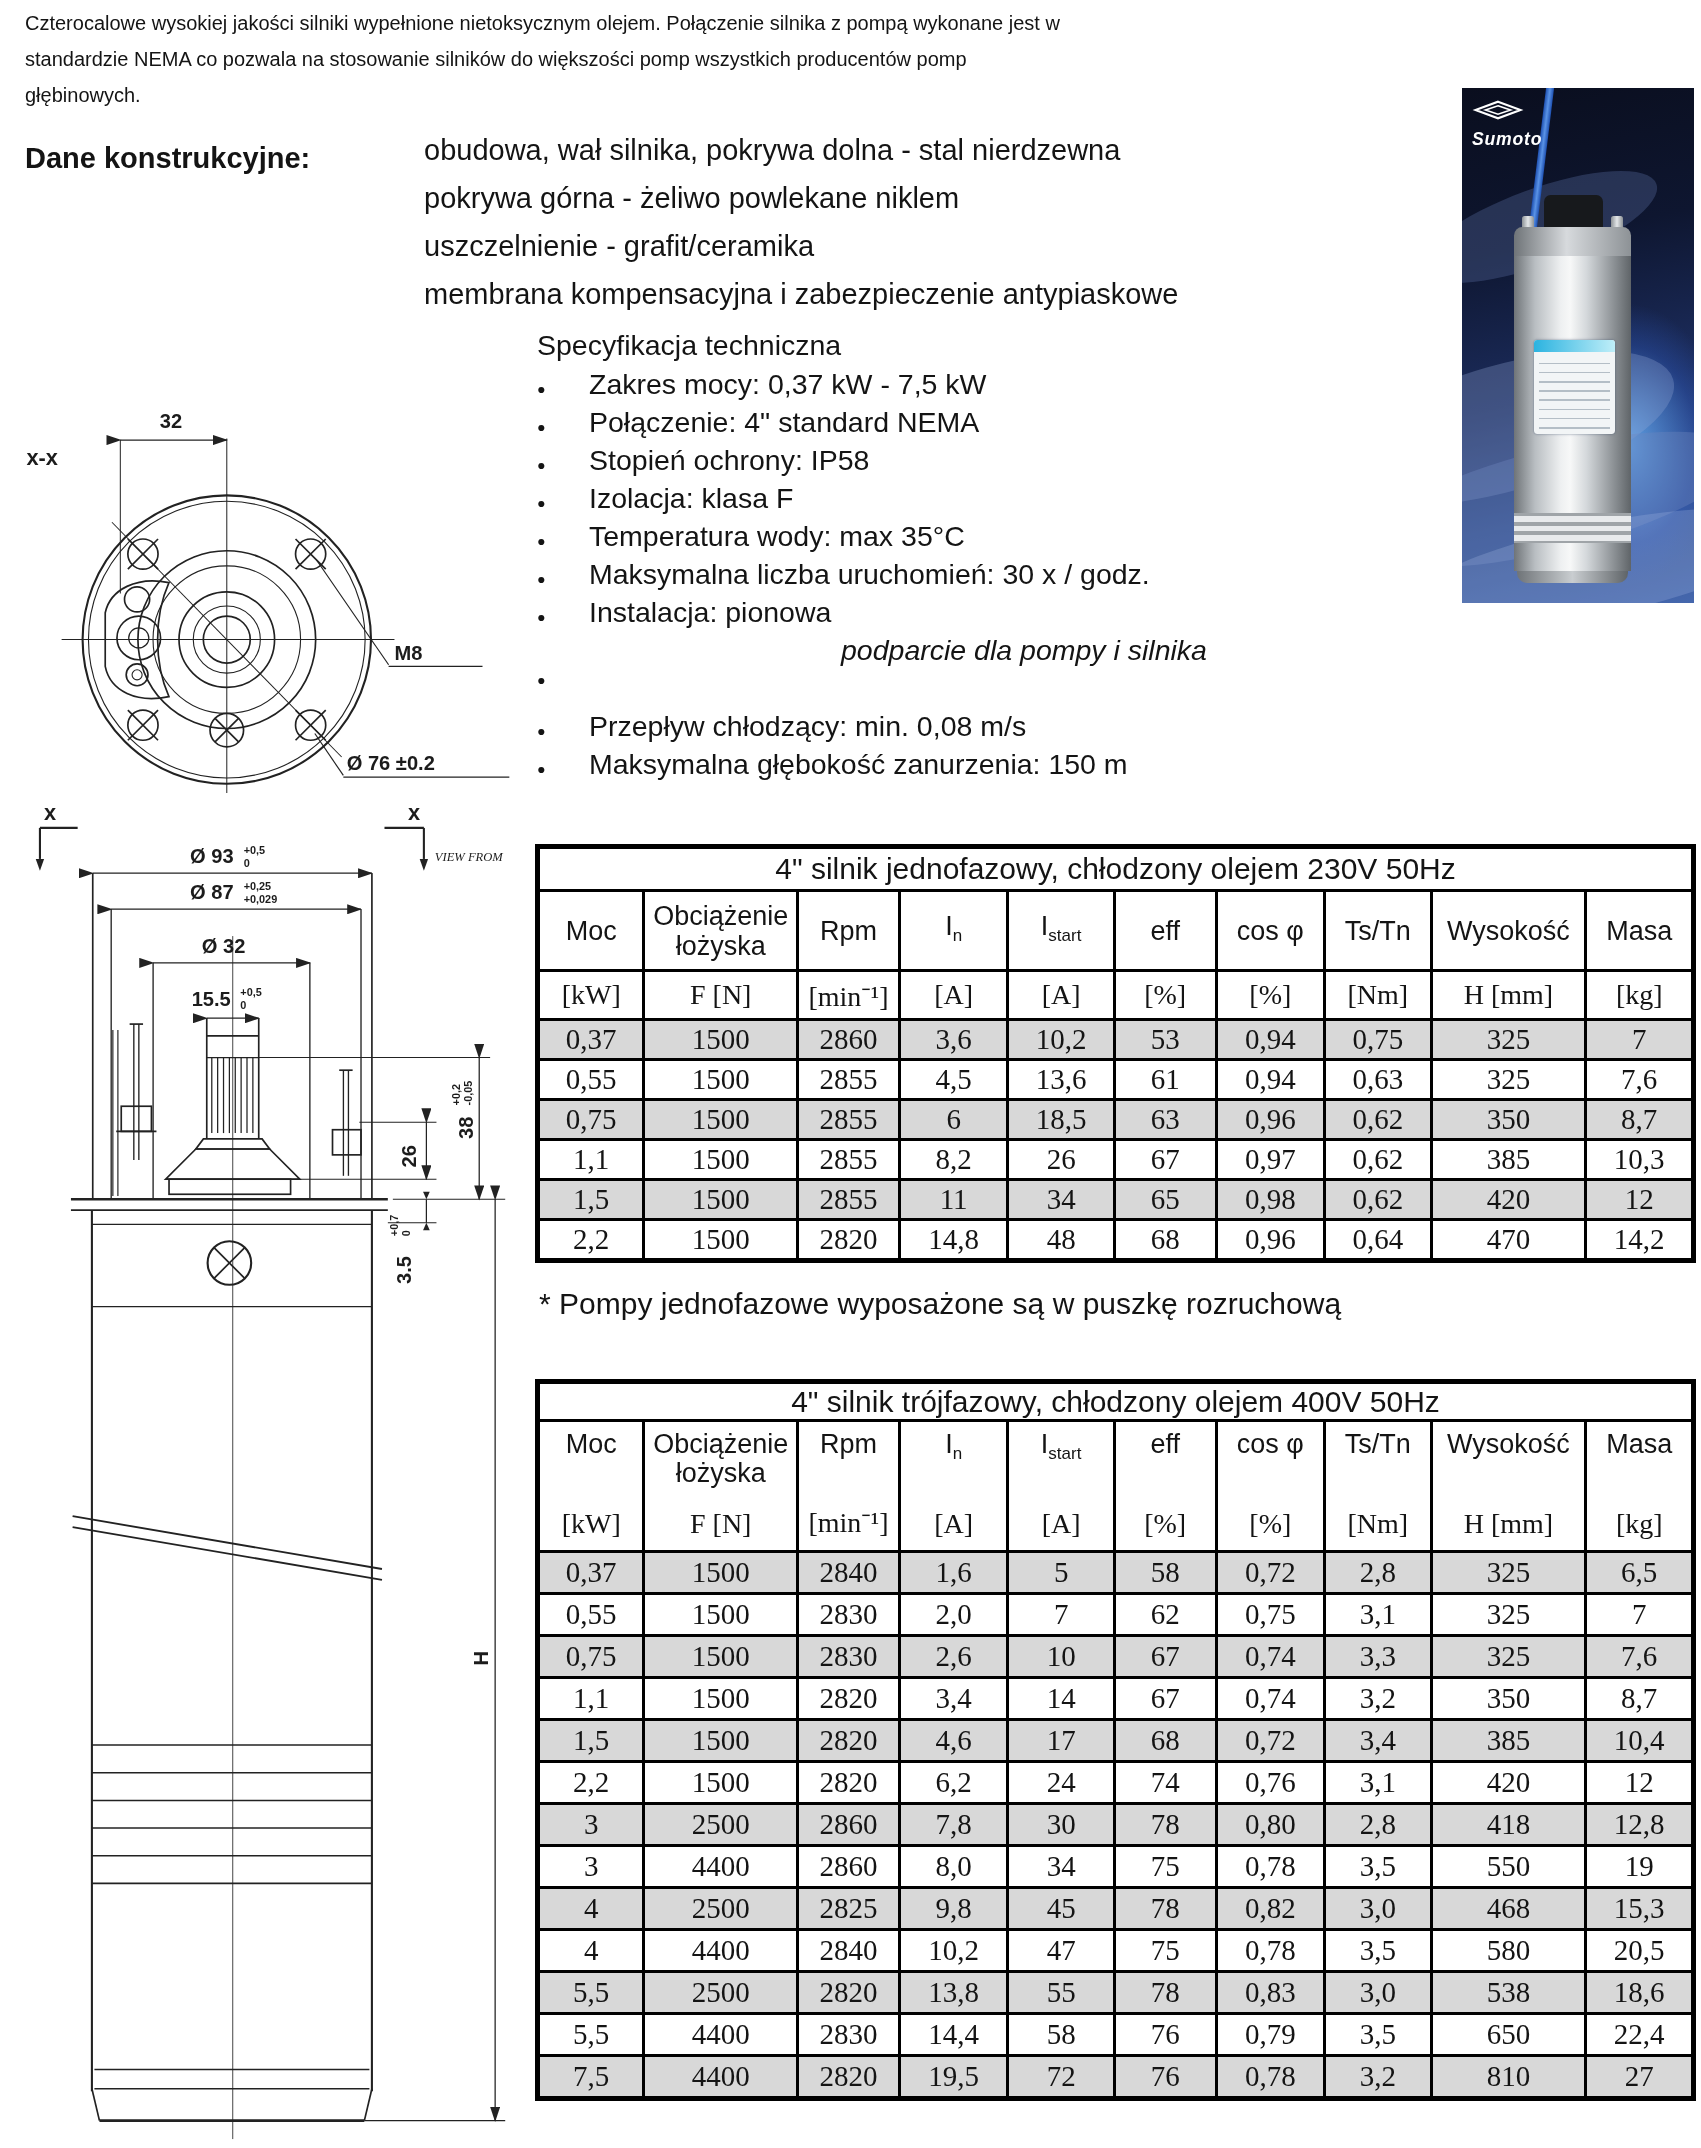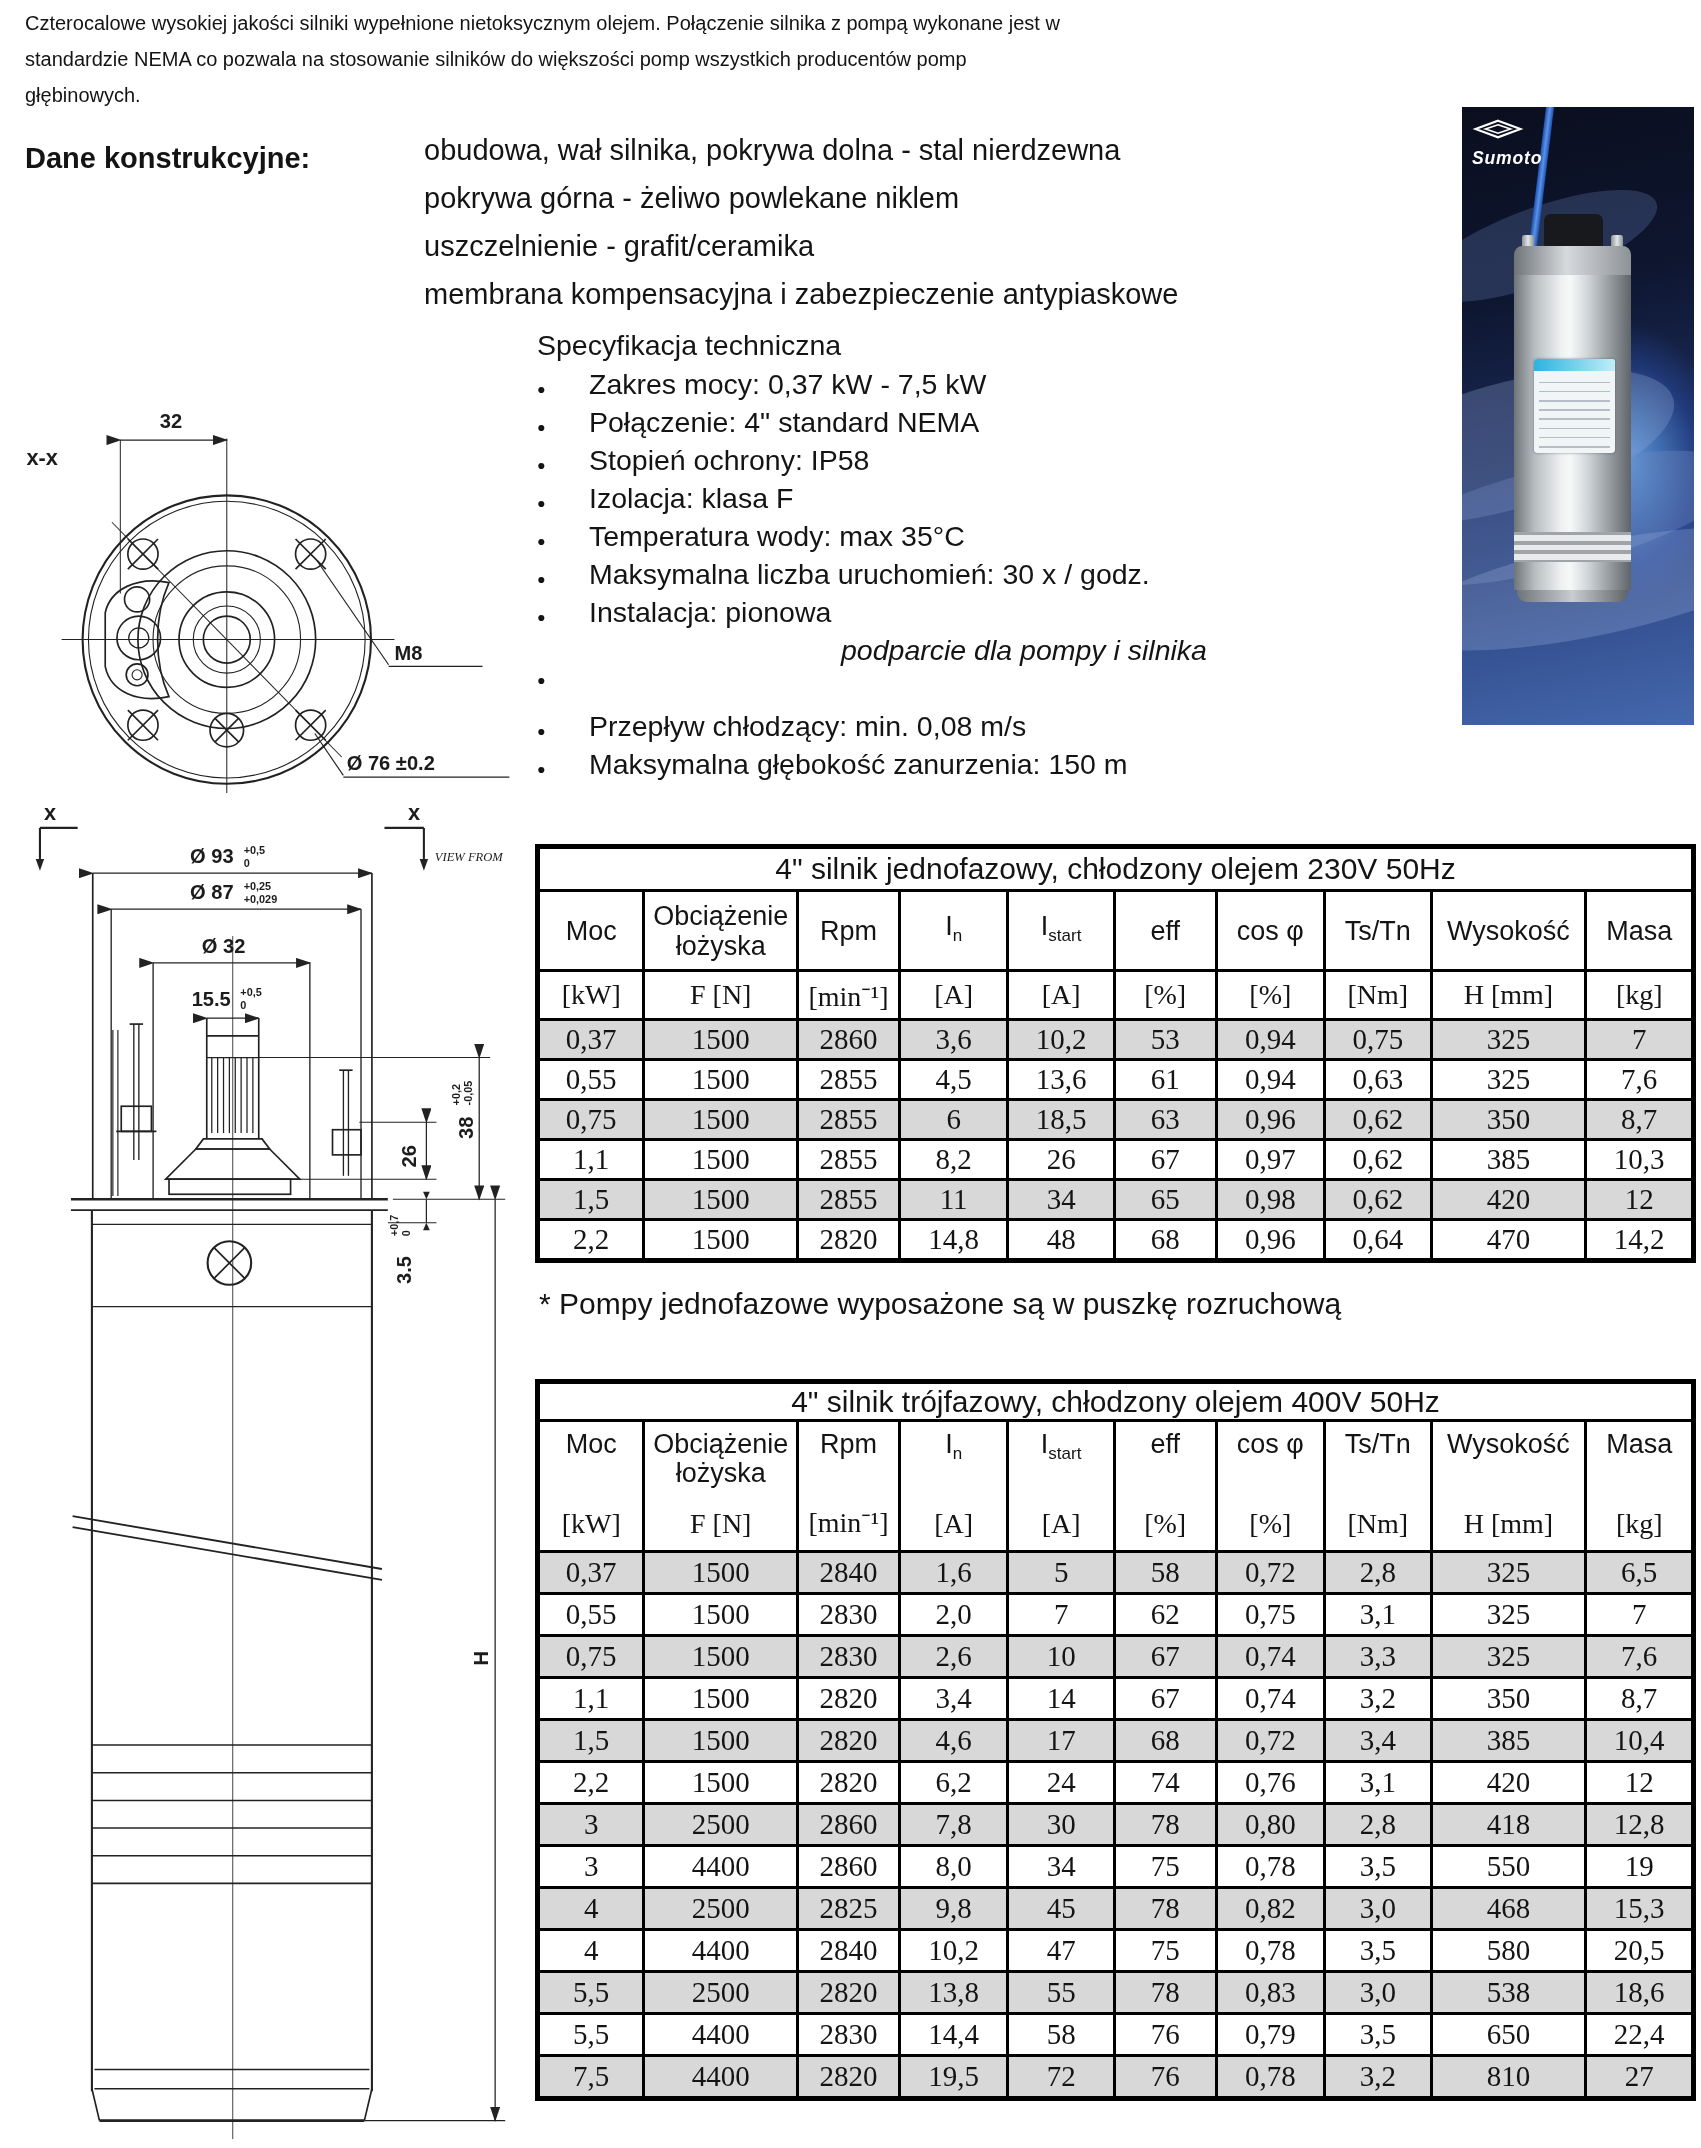--- a/index.html
+++ b/index.html
@@ -38,21 +38,21 @@
   #t2 .stack{display:flex;flex-direction:column;justify-content:space-between;height:128px;padding:8.4px 0 10px 0;box-sizing:border-box;}
   #t2 .stack .hh{font-size:27px;line-height:28.5px;}
   #t2 .stack .uu{font-size:28px;font-family:"Liberation Serif",serif;}
   #t2 .data-cell{height:39px;}
   .data-cell{font-family:"Liberation Serif",serif;font-size:29px;}
   tr.shaded td{background:#d8d8d8;}
   .hsub{font-size:17px;vertical-align:-5.9px;}
   .note{position:absolute;left:539px;top:1287px;font-family:Liberation Sans, sans-serif;font-size:30px;}
 
   
-  .photo{position:absolute;left:1462px;top:107px;width:232px;height:618px;overflow:hidden;
+  .photo{position:absolute;left:1462px;top:88px;width:232px;height:515px;overflow:hidden;
          background:linear-gradient(168deg,#0a0e1e 0%,#0e1630 30%,#1c2d5e 58%,#33508f 80%,#4567ad 100%);}
   .glow{position:absolute;right:-59px;top:176px;width:252px;height:361px;
         background:radial-gradient(closest-side,rgba(110,185,255,.8),rgba(50,100,210,.3) 55%,rgba(0,0,0,0) 78%);}
   .swoosh{position:absolute;border-radius:50%;}
   .sw1{left:-134px;top:277px;width:352px;height:126px;background:rgba(150,170,215,.30);transform:rotate(-16deg);}
   .sw2{left:-101px;top:361px;width:386px;height:101px;background:rgba(110,135,190,.38);transform:rotate(-14deg);}
   .sw3{left:-67px;top:436px;width:403px;height:92px;background:rgba(170,190,230,.26);transform:rotate(-12deg);}
   .sw4{left:-50px;top:101px;width:252px;height:76px;background:rgba(90,110,160,.35);transform:rotate(-20deg);}
   .logo{position:absolute;left:10px;top:11.7px;color:#fff;}
   .logo .name{font-size:17.6px;font-weight:bold;font-style:italic;letter-spacing:0.8px;margin-top:1.7px;}

